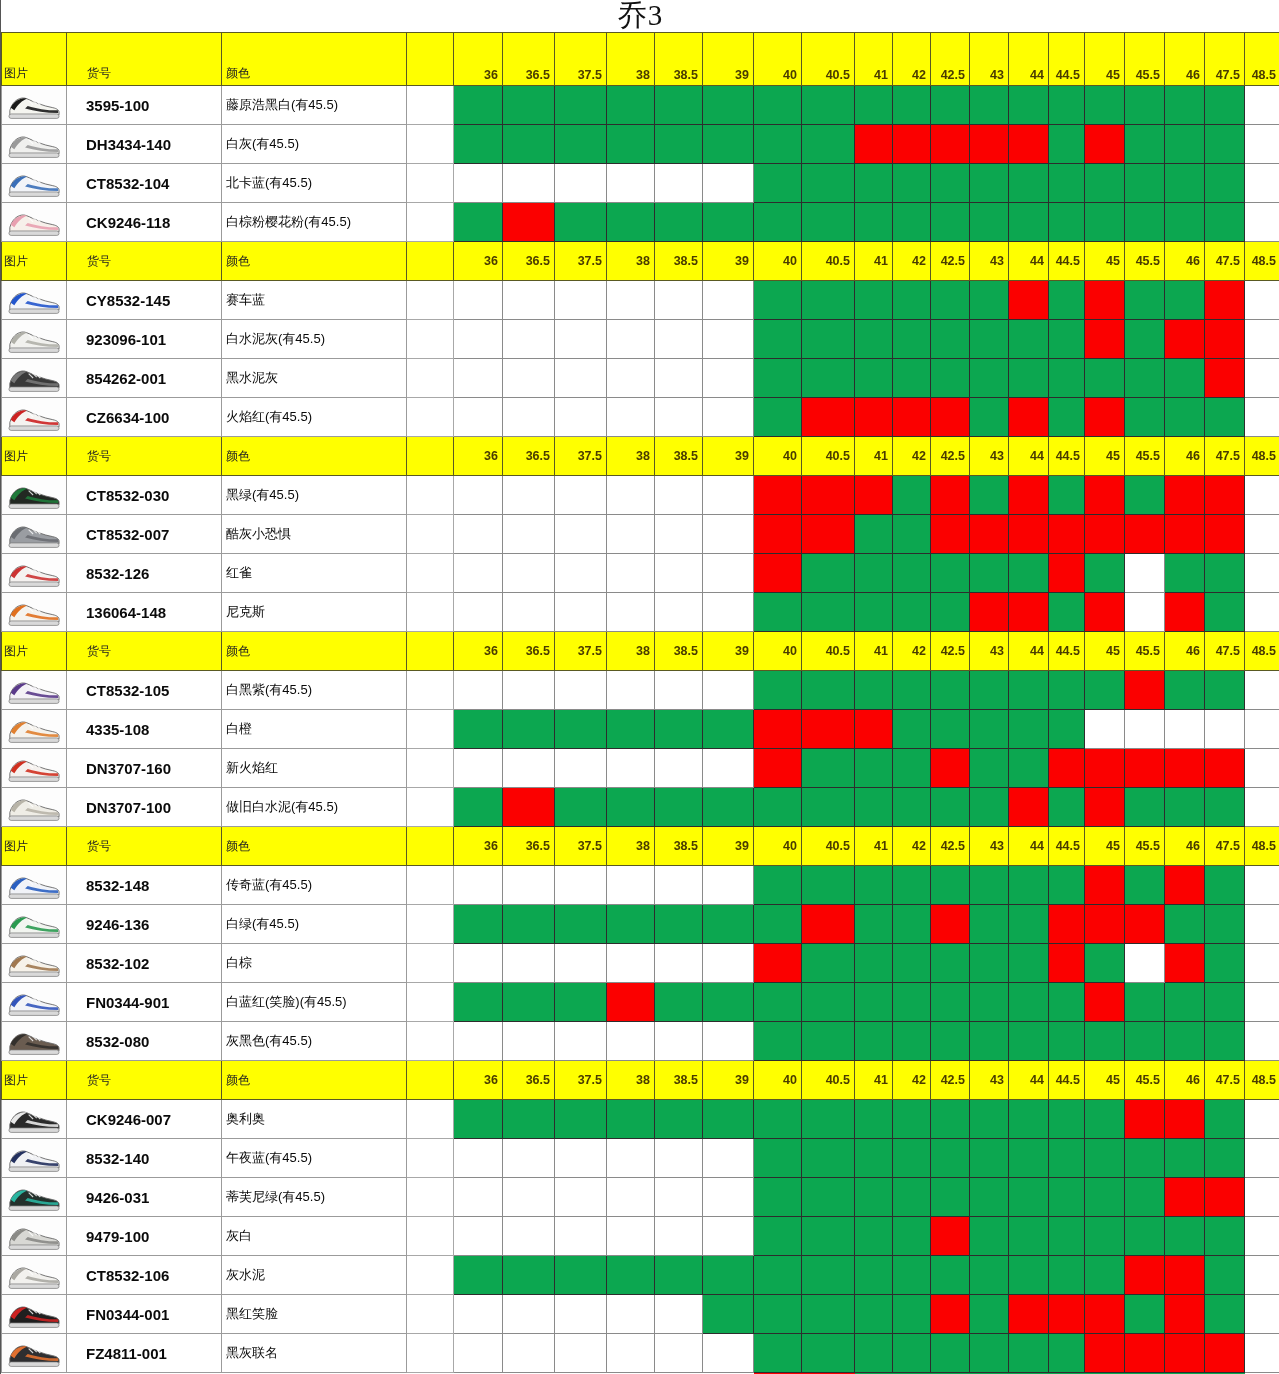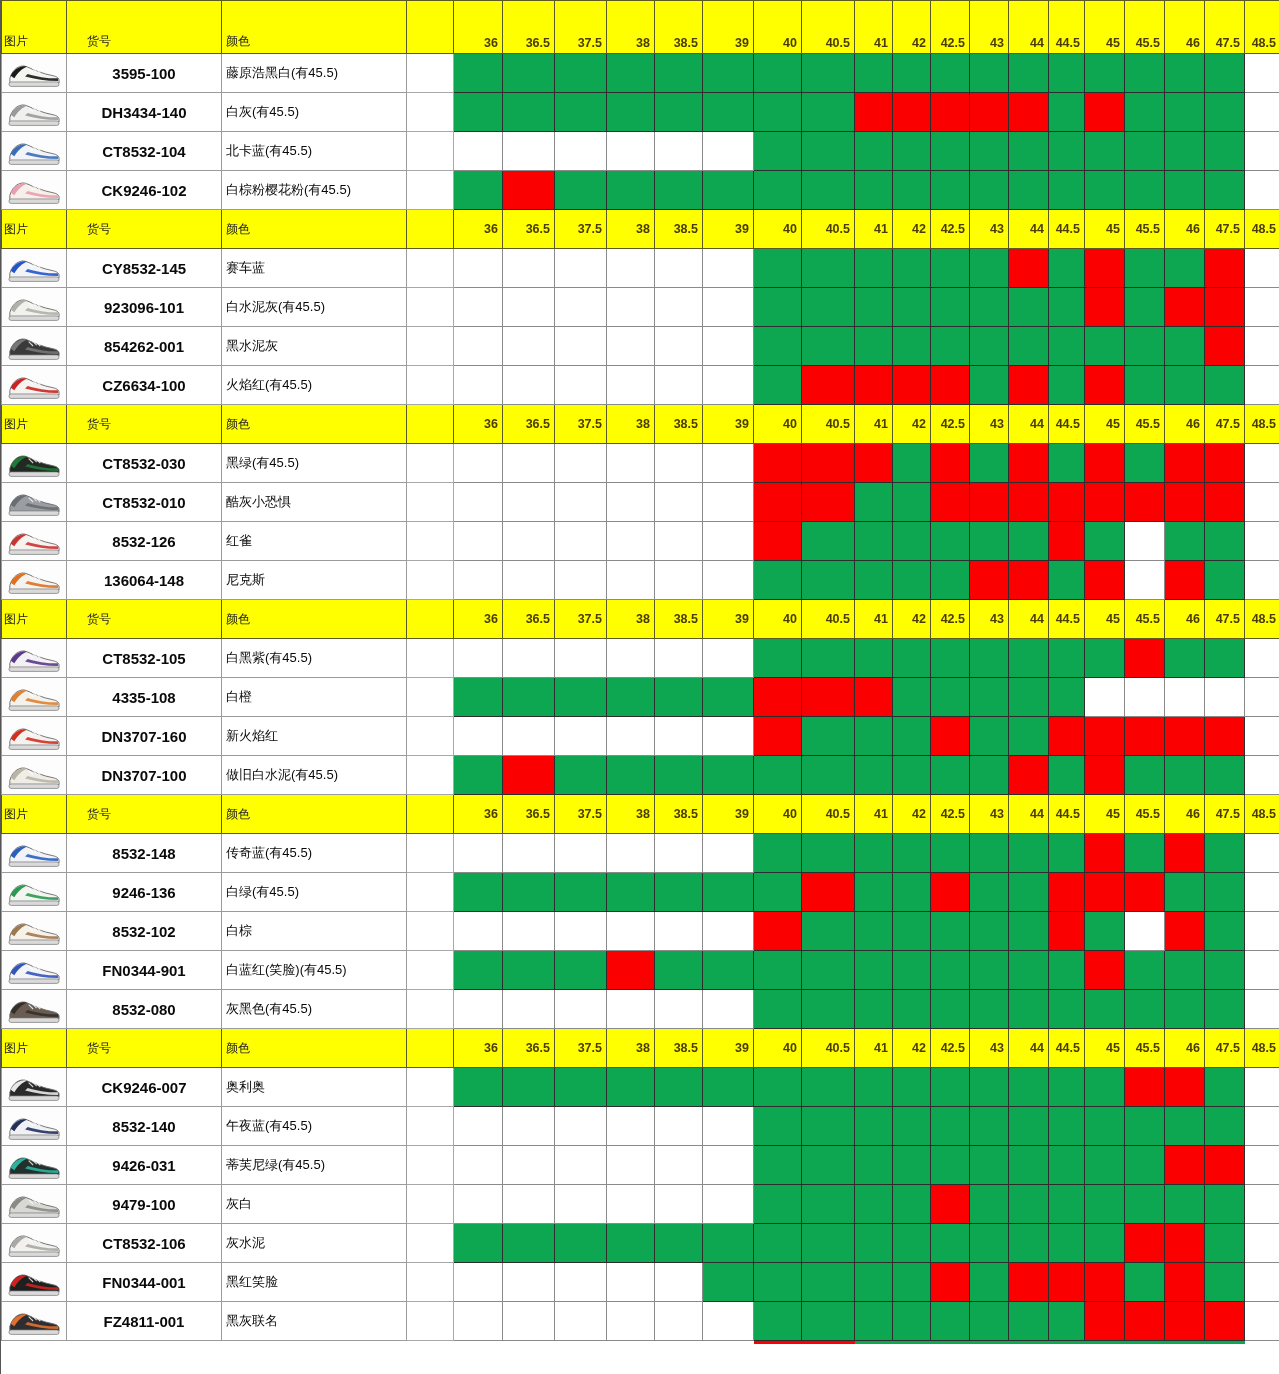--- a/index.html
+++ b/index.html
@@ -21,36 +21,37 @@
   td.hlab{font-size:12px;color:#222;}
   td.hlab.img{padding-left:2px;}
   td.hlab.code{padding-left:20px;}
   td.hlab.color{padding-left:4px;}
   td.hsz{
     text-align:right;padding-right:4px;font-size:12.5px;font-weight:700;color:#4a3c00;
   }
   tr.data{height:39px;}
   td.imgc{border:1px solid #9b9b9b;text-align:center;background:#fdfdfd;}
   td.codec{
-    border:1px solid #9b9b9b;font-size:15px;font-weight:700;color:#0a0a0a;text-align:center;
+    border:1px solid #9b9b9b;padding-left:19px;font-size:15px;font-weight:700;color:#0a0a0a;
   }
   td.colorc{
     border:1px solid #9b9b9b;padding-left:4px;font-size:13px;color:#0a0a0a;
   }
   td.blankc{border:1px solid #a8a8a8;background:#fff;}
   td.st{border:1px solid #8a8a8a;background:#fff;}
   td.st.g,td.st.r{border:1px solid #2d2d2d;}
   svg.shoe{width:58px;height:34px;display:block;margin:1px auto;}
   tr.partial{height:3px;}
   tr.partial td{height:3px;border:none;border-top:1px solid #777;}
 </style>
 </head>
 <body>
 
 <div class="sheet">
+  <div class="title-row">乔3</div>
   <table id="tbl">
       <colgroup>
         <col style="width:65px">
         <col style="width:155px">
         <col style="width:185px">
         <col style="width:47px">
         <col style="width:49px">
         <col style="width:52px">
         <col style="width:52px">
         <col style="width:48px">
@@ -198,21 +199,21 @@
         <tr class="data">
           <td class="imgc">
             <svg class="shoe" viewBox="0 0 62 38">
               <path d="M4 25 C7 14 16 9 23 12 C32 16 41 20 52 22 C57 23 59 25 59 27 L59 30 L4 30 Z" fill="#f7f0ea" stroke="#666" stroke-width="1"></path>
               <path d="M23 12 C17 10 9 14 5 22 L9 25 C13 18 18 14 23 12 Z" fill="#e8a0b0"></path>
               <path d="M24 20 C34 23 44 25 58 25 L58 28 C44 28 32 26 21 23 Z" fill="#e8a0b0" opacity="0.9"></path>
               <path d="M25 14 L30 19 M29 13 L34 18 M33 14 L38 19" stroke="#ffffff" stroke-width="1.2" fill="none" opacity="0.8"></path>
               <rect x="3" y="29" width="56" height="5" rx="2.5" fill="#d9d9d9" stroke="#7a7a7a" stroke-width="0.8"></rect>
             </svg>
           </td>
-          <td class="codec">CK9246-102</td>
+          <td class="codec">CK9246-118</td>
           <td class="colorc">白棕粉樱花粉(有45.5)</td>
           <td class="blankc"></td>
           <td class="st g" style="background:#0CA750"></td>
           <td class="st r" style="background:#FB0000"></td>
           <td class="st g" style="background:#0CA750"></td>
           <td class="st g" style="background:#0CA750"></td>
           <td class="st g" style="background:#0CA750"></td>
           <td class="st g" style="background:#0CA750"></td>
           <td class="st g" style="background:#0CA750"></td>
           <td class="st g" style="background:#0CA750"></td>
@@ -446,21 +447,21 @@
         <tr class="data">
           <td class="imgc">
             <svg class="shoe" viewBox="0 0 62 38">
               <path d="M4 25 C7 14 16 9 23 12 C32 16 41 20 52 22 C57 23 59 25 59 27 L59 30 L4 30 Z" fill="#9a9da2" stroke="#666" stroke-width="1"></path>
               <path d="M23 12 C17 10 9 14 5 22 L9 25 C13 18 18 14 23 12 Z" fill="#6a6d72"></path>
               <path d="M24 20 C34 23 44 25 58 25 L58 28 C44 28 32 26 21 23 Z" fill="#6a6d72" opacity="0.9"></path>
               <path d="M25 14 L30 19 M29 13 L34 18 M33 14 L38 19" stroke="#ffffff" stroke-width="1.2" fill="none" opacity="0.8"></path>
               <rect x="3" y="29" width="56" height="5" rx="2.5" fill="#d9d9d9" stroke="#7a7a7a" stroke-width="0.8"></rect>
             </svg>
           </td>
-          <td class="codec">CT8532-010</td>
+          <td class="codec">CT8532-007</td>
           <td class="colorc">酷灰小恐惧</td>
           <td class="blankc"></td>
           <td class="st w" style="background:#FFFFFF"></td>
           <td class="st w" style="background:#FFFFFF"></td>
           <td class="st w" style="background:#FFFFFF"></td>
           <td class="st w" style="background:#FFFFFF"></td>
           <td class="st w" style="background:#FFFFFF"></td>
           <td class="st w" style="background:#FFFFFF"></td>
           <td class="st r" style="background:#FB0000"></td>
           <td class="st r" style="background:#FB0000"></td>

